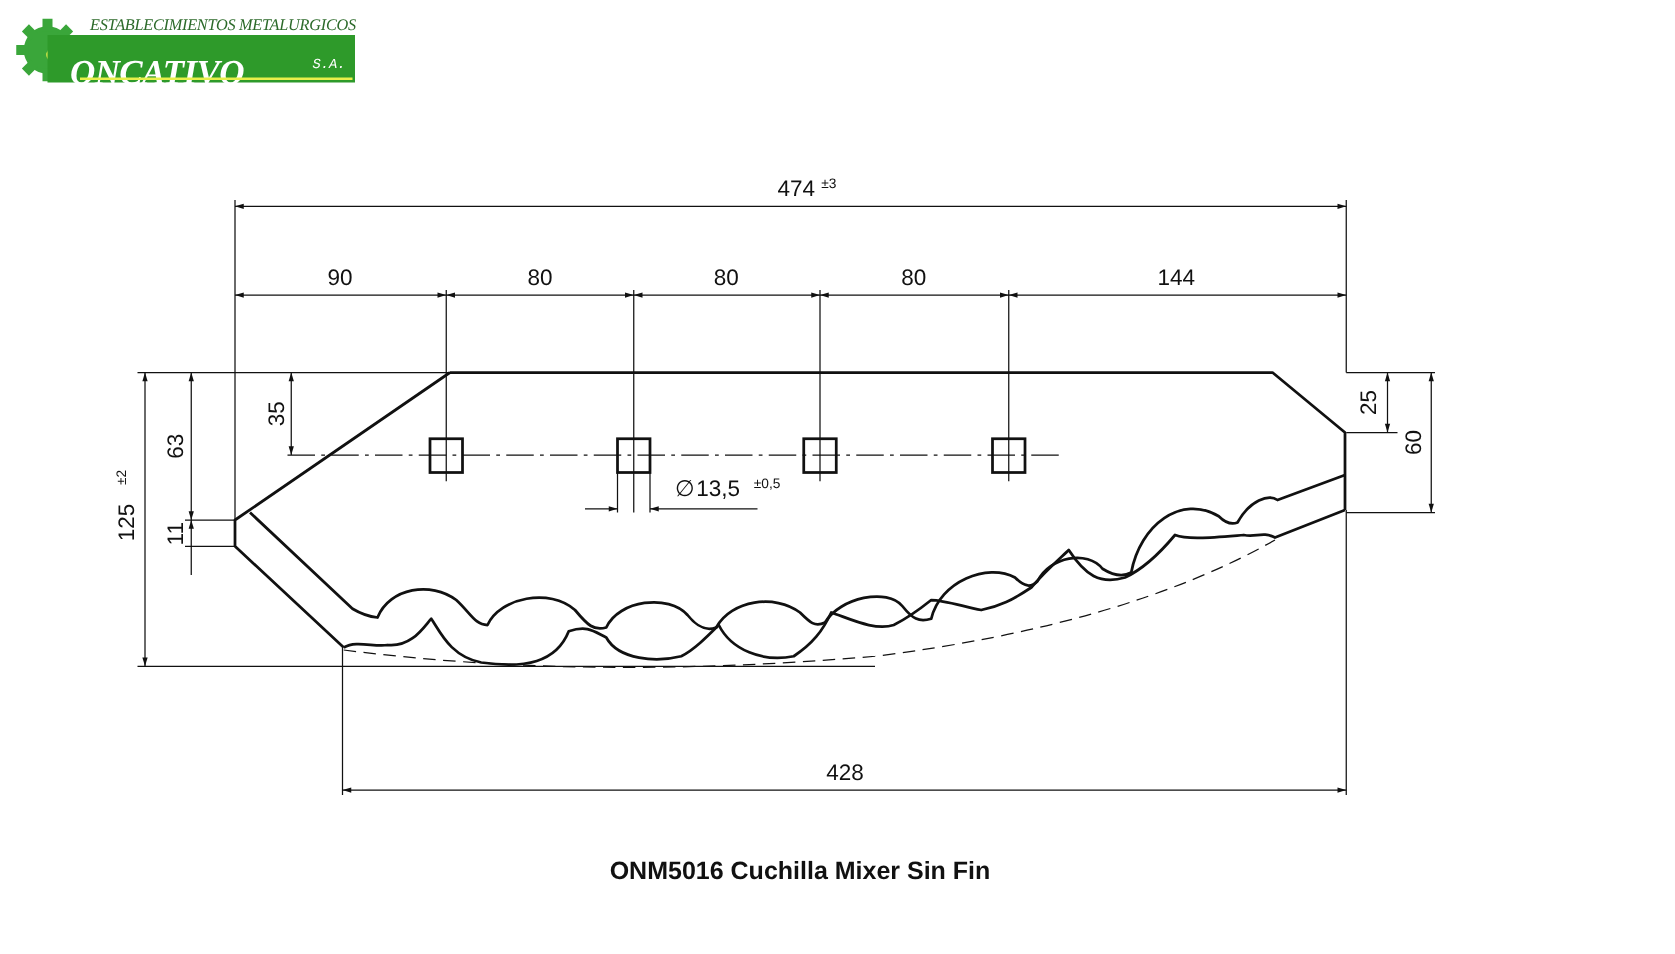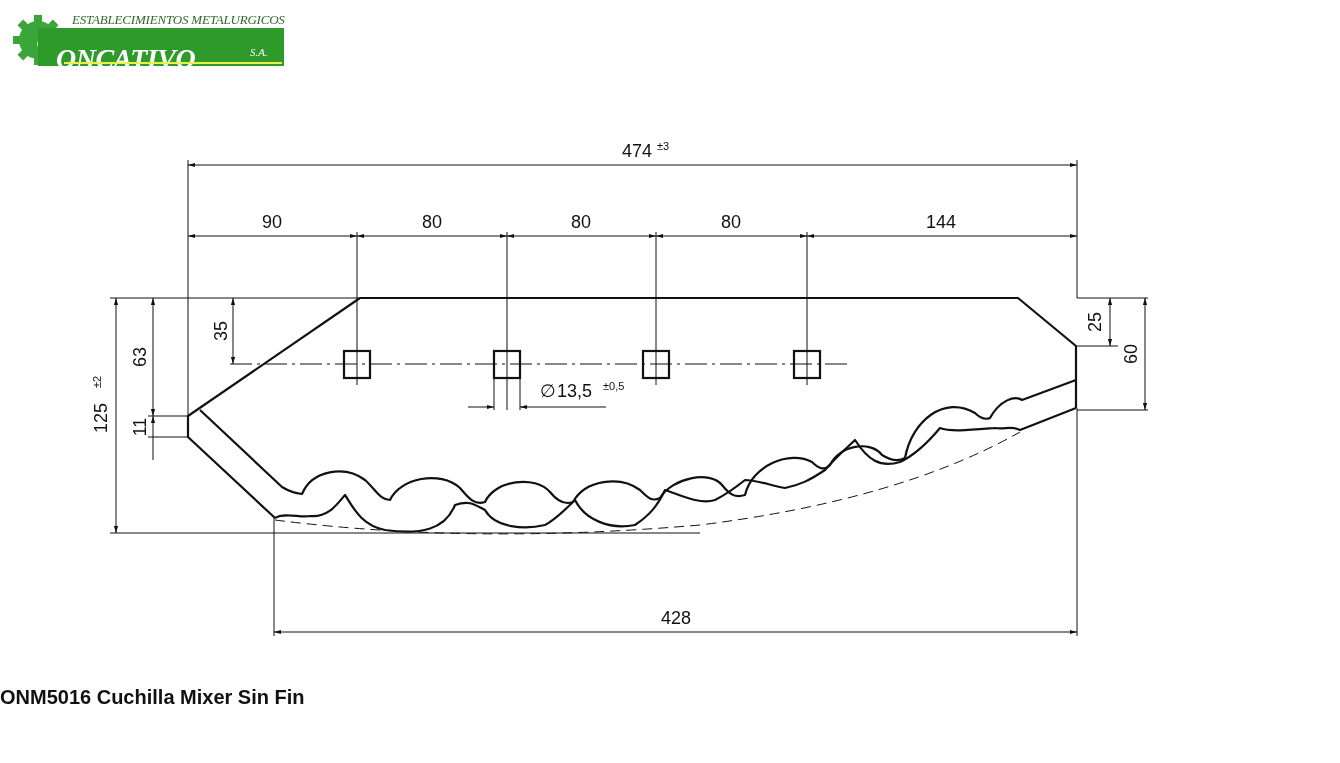--- a/index.html
+++ b/index.html
@@ -2,26 +2,26 @@
 <html><head>
 <meta charset="utf-8">
 <style>
   html,body{margin:0;padding:0;background:#ffffff;}
   body{width:1340px;height:763px;position:relative;overflow:hidden;font-family:"Liberation Sans",sans-serif;}
   #logo{position:absolute;left:12px;top:12px;width:272px;height:58px;}
   #logo .gear{position:absolute;left:0;top:2px;width:52px;height:52px;}
   #logo .band{position:absolute;left:26px;top:16px;width:246px;height:38px;background:#2e9a2a;}
   #logo .top-text{position:absolute;left:60px;top:0;font-family:"Liberation Serif",serif;font-style:italic;font-size:13px;color:#2c6a2a;letter-spacing:-0.2px;white-space:nowrap;}
   #logo .main-text{position:absolute;left:44px;top:14px;font-family:"Liberation Serif",serif;font-style:italic;font-weight:bold;font-size:28px;color:#ffffff;white-space:nowrap;letter-spacing:-0.5px;margin-top:17px;}
-  #logo .sa{position:absolute;left:238px;top:34px;font-family:Liberation Serif, serif;font-style:italic;font-size:11px;color:#ffffff;}
+  #logo .sa{position:absolute;left:238px;top:34px;font-family:Liberation Mono, monospace;font-style:italic;font-size:11px;color:#ffffff;}
   #logo .underline{position:absolute;left:52px;top:50px;width:218px;height:2px;background:#e8f04a;}
   #drawing{position:absolute;left:0;top:0;}
   .dim{font-family:"Liberation Sans",sans-serif;font-size:18px;fill:#111;}
   .tol{font-family:"Liberation Sans",sans-serif;font-size:11px;fill:#111;}
-  #caption{position:absolute;left:0;width:1280px;top:686px;text-align:left;font-weight:bold;font-size:20px;color:#111;}
+  #caption{position:absolute;left:0;width:1280px;top:686px;text-align:center;font-weight:bold;font-size:20px;color:#111;}
 </style>
 </head>
 <body>
 
 <div id="logo">
   <svg class="gear" viewBox="0 0 52 52">
     <g fill="#3aa63a">
       <circle cx="26" cy="26" r="19"></circle>
       <rect x="22" y="1" width="8" height="10"></rect>
       <rect x="22" y="41" width="8" height="10"></rect>

